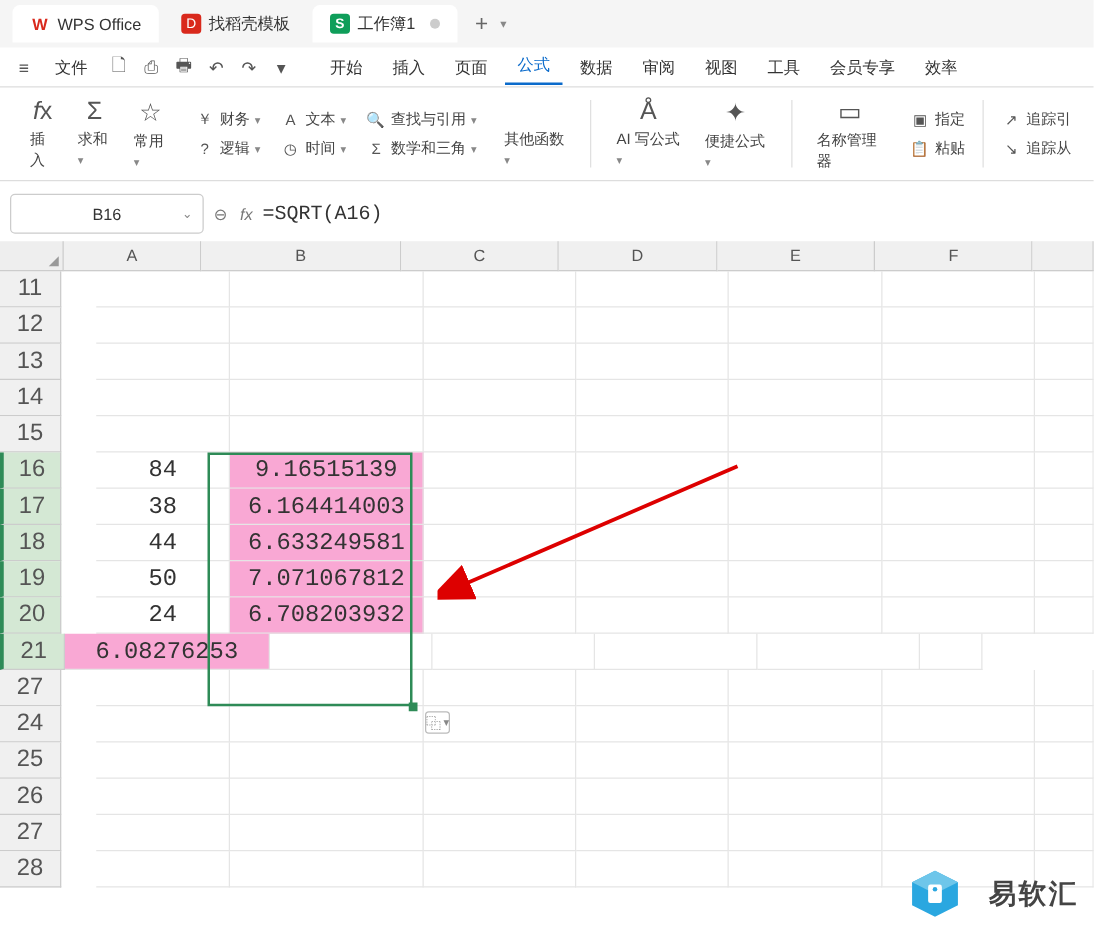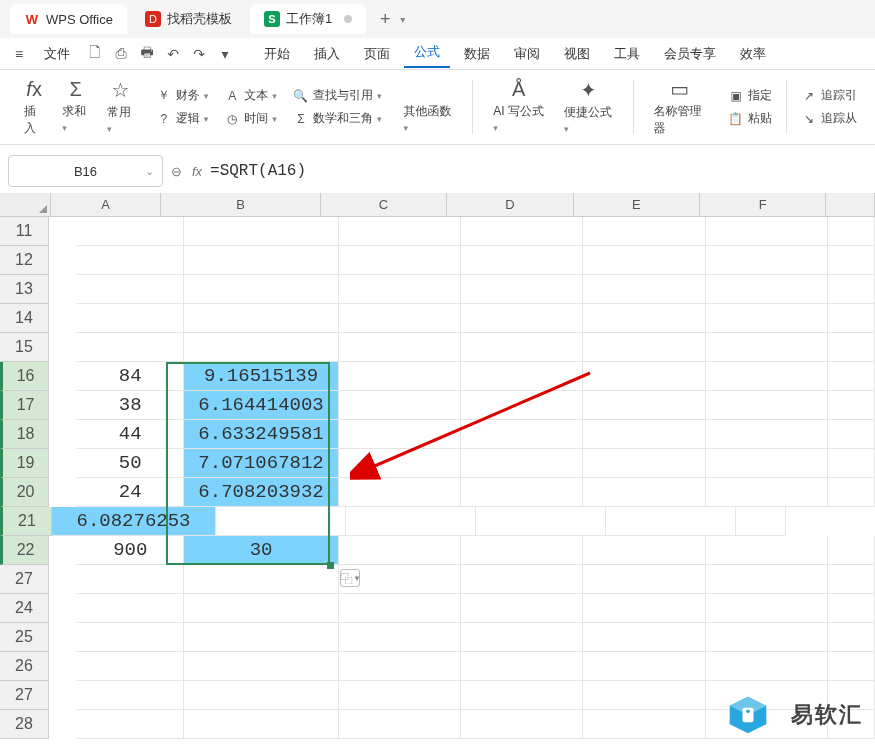--- a/index.html
+++ b/index.html
@@ -46,24 +46,24 @@
 .colhdrs { display: flex; height: 24px; }
 .selall { width: 52px; border-right: 1px solid #ccc; border-bottom: 1px solid #ccc; background: #eee; position: relative; }
 .selall::after { content:''; position:absolute; right:3px; bottom:3px; width:0; height:0; border-left: 8px solid transparent; border-bottom: 8px solid #999; }
 .colhdr { border-right: 1px solid #ccc; border-bottom: 1px solid #ccc; background: #f0f0f0; display:flex; align-items:center; justify-content:center; color:#555; font-size:13px; }
 .colA { width: 114px; }
 .colB { width: 164px; }
 .colC,.colD,.colE,.colF { width: 130px; }
 .colG { width: 50px; }
 .rows { }
 .row { display: flex; height: 29px; }
-.rowhdr { width: 52px; border-right: 1px solid #ccc; border-bottom: 1px solid #ccc; background: #f0f0f0; display:flex; align-items:center; justify-content:center; color:#555; font-size:16px; }
+.rowhdr { width: 52px; border-right: 1px solid #ccc; border-bottom: 1px solid #ccc; background: #f0f0f0; display:flex; align-items:center; justify-content:center; color:#555; font-size:19px; }
 .rowhdr.sel { background: #d4e8d4; border-left: 3px solid #2e8b57; }
 .cell { border-right: 1px solid #e5e5e5; border-bottom: 1px solid #e5e5e5; display:flex; align-items:center; justify-content:center; font-family: "SimSun","Courier New",serif; font-size: 19px; }
-.cell.sel { background: #7dd3fc; }
+.cell.sel { background: #f9a8d4; }
 .cell.cA { width:114px;margin-left:28px; }
 .cell.cB { width:164px; }
 .cell.cC,.cell.cD,.cell.cE,.cell.cF { width:130px; }
 .cell.cG { width:50px; }
 
 
 .selborder { position:absolute; border: 2px solid #2e8b57; pointer-events:none; }
 .selhandle { position:absolute; width:7px; height:7px; background:#2e8b57; }
 
 
@@ -347,30 +347,20 @@
       <div class="row">
         <div class="rowhdr sel">21</div>
         <div class="cell cB sel">6.08276253</div>
         <div class="cell cC"></div>
         <div class="cell cD"></div>
         <div class="cell cE"></div>
         <div class="cell cF"></div>
         <div class="cell cG"></div>
       </div>
       <div class="row">
-        <div class="rowhdr sel">22</div>
-        <div class="cell cA">900</div>
-        <div class="cell cB sel">30</div>
-        <div class="cell cC"></div>
-        <div class="cell cD"></div>
-        <div class="cell cE"></div>
-        <div class="cell cF"></div>
-        <div class="cell cG"></div>
-      </div>
-      <div class="row">
         <div class="rowhdr">27</div>
         <div class="cell cA"></div>
         <div class="cell cB"></div>
         <div class="cell cC"></div>
         <div class="cell cD"></div>
         <div class="cell cE"></div>
         <div class="cell cF"></div>
         <div class="cell cG"></div>
       </div>
       <div class="row">

